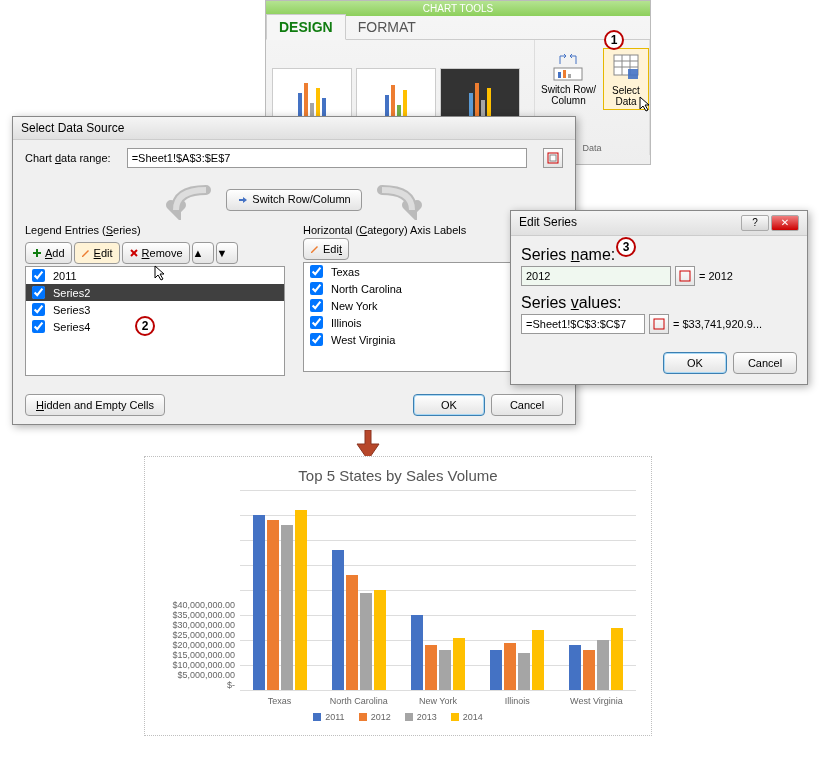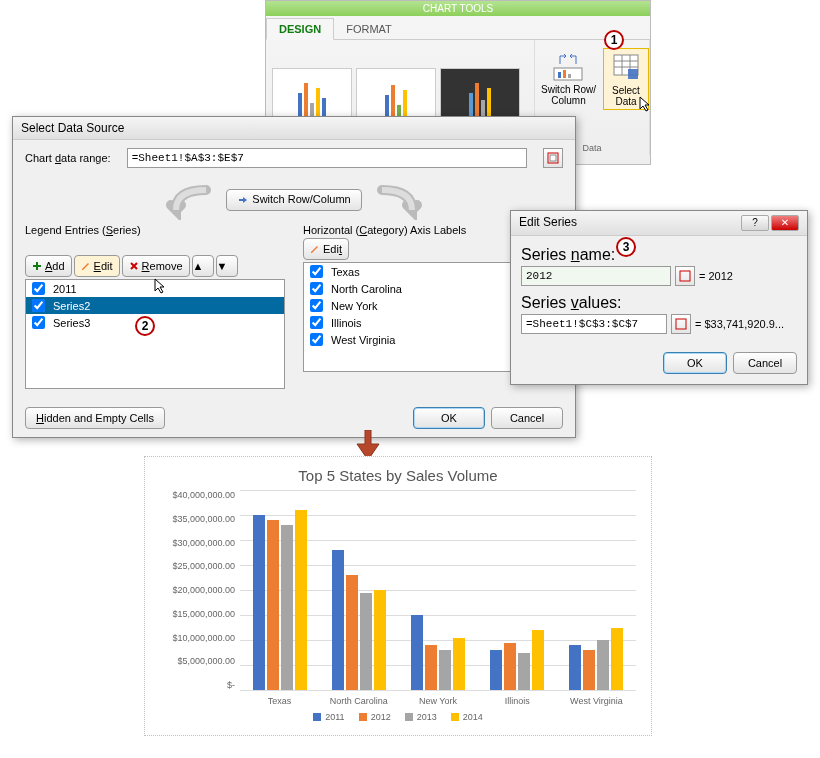--- a/index.html
+++ b/index.html
@@ -2,21 +2,21 @@
 <html><head>
 <meta charset="utf-8">
 <style>
 * { box-sizing: border-box; margin: 0; padding: 0; }
 body { font-family: "Segoe UI", Tahoma, sans-serif; font-size: 11px; background: #fff; width: 820px; height: 758px; position: relative; }
 
 
 .ribbon { position: absolute; top: 0; left: 265px; width: 386px; height: 165px; border: 1px solid #bbb; background: linear-gradient(#f6f6f6,#eee); }
 .ribbon-title { background: #2e7d32; background: linear-gradient(#b4e391,#8dcf5b); color: #fff; text-align: center; font-size: 10px; padding: 2px 0; }
 .ribbon-tabs { display: flex; align-items: flex-end; height: 24px; border-bottom: 1px solid #ccc; }
-.ribbon-tab { padding: 4px 12px; font-size: 11px; color: #555; }
+.ribbon-tab { padding: 4px 12px; font-size: 14px; color: #555; }
 .ribbon-tab.active { color: #107c10; border: 1px solid #ccc; border-bottom: 1px solid #f6f6f6; margin-bottom: -1px; background: #f6f6f6; font-weight: bold; }
 .ribbon-body { display: flex; height: 115px; }
 .chart-styles { flex: 1; display: flex; align-items: center; padding: 6px; border-right: 1px solid #ddd; gap: 4px; }
 .chart-preview { width: 80px; height: 60px; background: #fff; border: 1px solid #ccc; display: flex; align-items: flex-end; justify-content: center; gap: 2px; padding: 4px; }
 .chart-preview.dark { background: #333; }
 .mini-bar { width: 4px; background: #4472c4; }
 .ribbon-buttons { display: flex; align-items: flex-start; padding-top: 8px; border-right: 1px solid #ddd; }
 .ribbon-btn { text-align: center; padding: 2px 6px; font-size: 10px; line-height: 1.1; cursor: pointer; position: relative; }
 .ribbon-btn svg { display: block; margin: 0 auto 2px; }
 .ribbon-group-label { position: absolute; bottom: 2px; left: 0; right: 0; text-align: center; font-size: 9px; color: #666; }
@@ -27,49 +27,49 @@
 .callout { width: 20px; height: 20px; border-radius: 50%; background: #fff; border: 2px solid #b00; color: #000; font-weight: bold; text-align: center; line-height: 16px; font-size: 12px; position: absolute; z-index: 50; }
 
 
 .dialog { position: absolute; border: 1px solid #888; background: #f0f0f0; box-shadow: 2px 2px 8px rgba(0,0,0,.3); }
 .titlebar { background: linear-gradient(#f5f5f5,#e0e0e0); padding: 4px 8px; font-size: 12px; border-bottom: 1px solid #ccc; display: flex; justify-content: space-between; }
 .win-controls { display: flex; gap: 2px; }
 .win-btn { width: 28px; height: 16px; background: linear-gradient(#fafafa,#d8d8d8); border: 1px solid #aaa; border-radius: 2px; font-size: 10px; line-height: 14px; text-align: center; }
 .win-btn.close { background: linear-gradient(#f08080,#c00); color: #fff; }
 .drow { display: flex; align-items: center; padding: 8px 12px; gap: 16px; }
 .drow label { display: inline-block; }
-.tinput { border: 1px solid #999; background: #fff; padding: 2px 4px; height: 20px; font-size: 11px; font-family: Liberation Mono, monospace; }
+.tinput { border: 1px solid #999; background: #fff; padding: 2px 4px; height: 20px; font-size: 11px; font-family: Liberation Sans, sans-serif; }
 .ref-btn { width: 20px; height: 20px; border: 1px solid #999; background: linear-gradient(#fff,#e5e5e5); display: inline-flex; align-items: center; justify-content: center; }
 .btn { border: 1px solid #999; background: linear-gradient(#fff,#e4e4e4); padding: 2px 10px; height: 22px; cursor: pointer; border-radius: 4px; font-size: 11px; }
 .btn.default { border-color: #3c7fb1; box-shadow: 0 0 0 1px #a8d8f5 inset; text-align: center; }
 .split { display: flex; gap: 18px; padding: 0 12px 10px; }
 .split > div { flex: 1; }
 .listbar { display: flex; gap: 2px; margin-bottom: 2px; }
 .listbar .btn { display: inline-flex; align-items: center; gap: 3px; padding: 2px 6px; }
 .listbox { border: 1px solid #999; background: #fff; height: 110px; overflow: auto; }
 .li { display: flex; align-items: center; gap: 6px; padding: 2px 4px; }
 .li input[type=checkbox]{ margin: 0 2px; }
-.li.sel { background: #0369a1; color: #fff; }
+.li.sel { background: #404040; color: #fff; }
 .underline { text-decoration: underline; }
 
 
 .edit-series { width: 298px; }
 .edit-series .body { padding: 10px; }
 .fieldlbl { font-size: 16px; margin-bottom: 2px; display: block; }
 .fieldrow { display: flex; align-items: center; gap: 4px; margin-bottom: 8px; }
 .edit-series .buttons { display: flex; justify-content: flex-end; gap: 6px; padding: 0 10px 10px; }
 
 
 .down-arrow { position: absolute; left: 355px; top: 430px; }
 
 
 .chart-container { position: absolute; left: 144px; top: 456px; width: 508px; height: 280px; border: 1px dotted #bfbfbf; background: #fff; padding: 10px 15px; }
 .chart-title { text-align: center; font-size: 15px; color: #555; margin-bottom: 6px; }
 .plot-area { position: relative; height: 200px; margin-left: 80px; }
-.y-axis { position: absolute; left: -80px; top: 0; bottom: 0; width: 75px; display: flex; flex-direction: column; justify-content: space-between; text-align: right; font-size: 9px; color: #666; }
+.y-axis { position: absolute; left: -80px; top: 0; bottom: 0; width: 75px; display: flex; flex-direction: column; justify-content: flex-end; text-align: right; font-size: 9px; color: #666; }
 .grid { position: absolute; top: 0; left: 0; right: 0; bottom: 0; }
 .grid-line { position: absolute; left: 0; right: 0; height: 1px; background: #ddd; }
 .x-axis { position: absolute; left: 0; right: 0; bottom: -16px; display: flex; font-size: 9px; color: #666; }
 .x-tick { flex: 1; text-align: center; }
 .bars { position: absolute; top: 0; left: 0; right: 0; bottom: 0; display: flex; }
 .bar-group { flex: 1; display: flex; align-items: flex-end; justify-content: center; gap: 2px; }
 .bar { width: 12px; }
 .c2011 { background: #4472c4; }
 .c2012 { background: #ed7d31; }
 .c2013 { background: #a5a5a5; }
@@ -169,21 +169,21 @@
         </svg>
       <span>Switch Row/Column</span>
     </button>
     <svg width="60" height="40">
         <path d="M10 10 Q40 10 40 30 L35 25 M40 30 L45 25" stroke="#bbb" stroke-width="10" fill="none" stroke-linecap="round"></path>
         <path d="M10 10 Q40 10 40 30" stroke="#ddd" stroke-width="6" fill="none"></path>
       </svg>
   </div>
   <div class="split">
     <div>
-      <div style="margin-bottom:19px">Legend Entries (<span class="underline">S</span>eries)</div>
+      <div style="margin-bottom:6px">Legend Entries (<span class="underline">S</span>eries)</div>
       <div class="listbar">
         <button class="btn">
             <svg width="10" height="10">
               <rect x="4" y="1" width="2" height="8" fill="#107c10"></rect>
               <rect x="1" y="4" width="8" height="2" fill="#107c10"></rect>
             </svg>
             <span><span class="underline">A</span>dd</span>
           </button>
         <button class="btn hi" style="background:#fff3d6">
             <svg width="10" height="10">
@@ -209,20 +209,24 @@
             <span>2011</span>
           </div>
         <div class="li sel">
             <input type="checkbox" checked="" style="">
             <span>Series2</span>
           </div>
         <div class="li">
             <input type="checkbox" checked="" style="">
             <span>Series3</span>
           </div>
+        <div class="li">
+            <input type="checkbox" checked="" style="">
+            <span>Series4</span>
+          </div>
       </div>
     </div>
     <div>
       <div style="margin-bottom:2px">Horizontal (<span class="underline">C</span>ategory) Axis Labels</div>
       <div class="listbar">
         <button class="btn">
             <svg width="10" height="10">
               <path d="M1 8 L7 2 L8 3 L2 9 L1 9 Z" fill="#ed7d31"></path>
             </svg>
             <span>Edi<span class="underline">t</span></span>
@@ -276,21 +280,21 @@
       <input class="tinput" style="width: 150px; background: rgb(240, 248, 240);" value="2012">
       <span class="ref-btn">
           <svg width="12" height="12">
             <rect x="1" y="1" width="10" height="10" fill="none" stroke="#c00"></rect>
           </svg>
         </span>
       <span>= 2012</span>
     </div>
     <label class="fieldlbl">Series <span class="underline">v</span>alues:</label>
     <div class="fieldrow">
-      <input class="tinput" style="width: 146px;" value="=Sheet1!$C$3:$C$7">
+      <input class="tinput" style="width: 124px;" value="=Sheet1!$C$3:$C$7">
       <span class="ref-btn">
           <svg width="12" height="12">
             <rect x="1" y="1" width="10" height="10" fill="none" stroke="#c00"></rect>
           </svg>
         </span>
       <span>= $33,741,920.9...</span>
     </div>
   </div>
   <div class="buttons">
     <button class="btn default" style="width:64px">OK</button>

